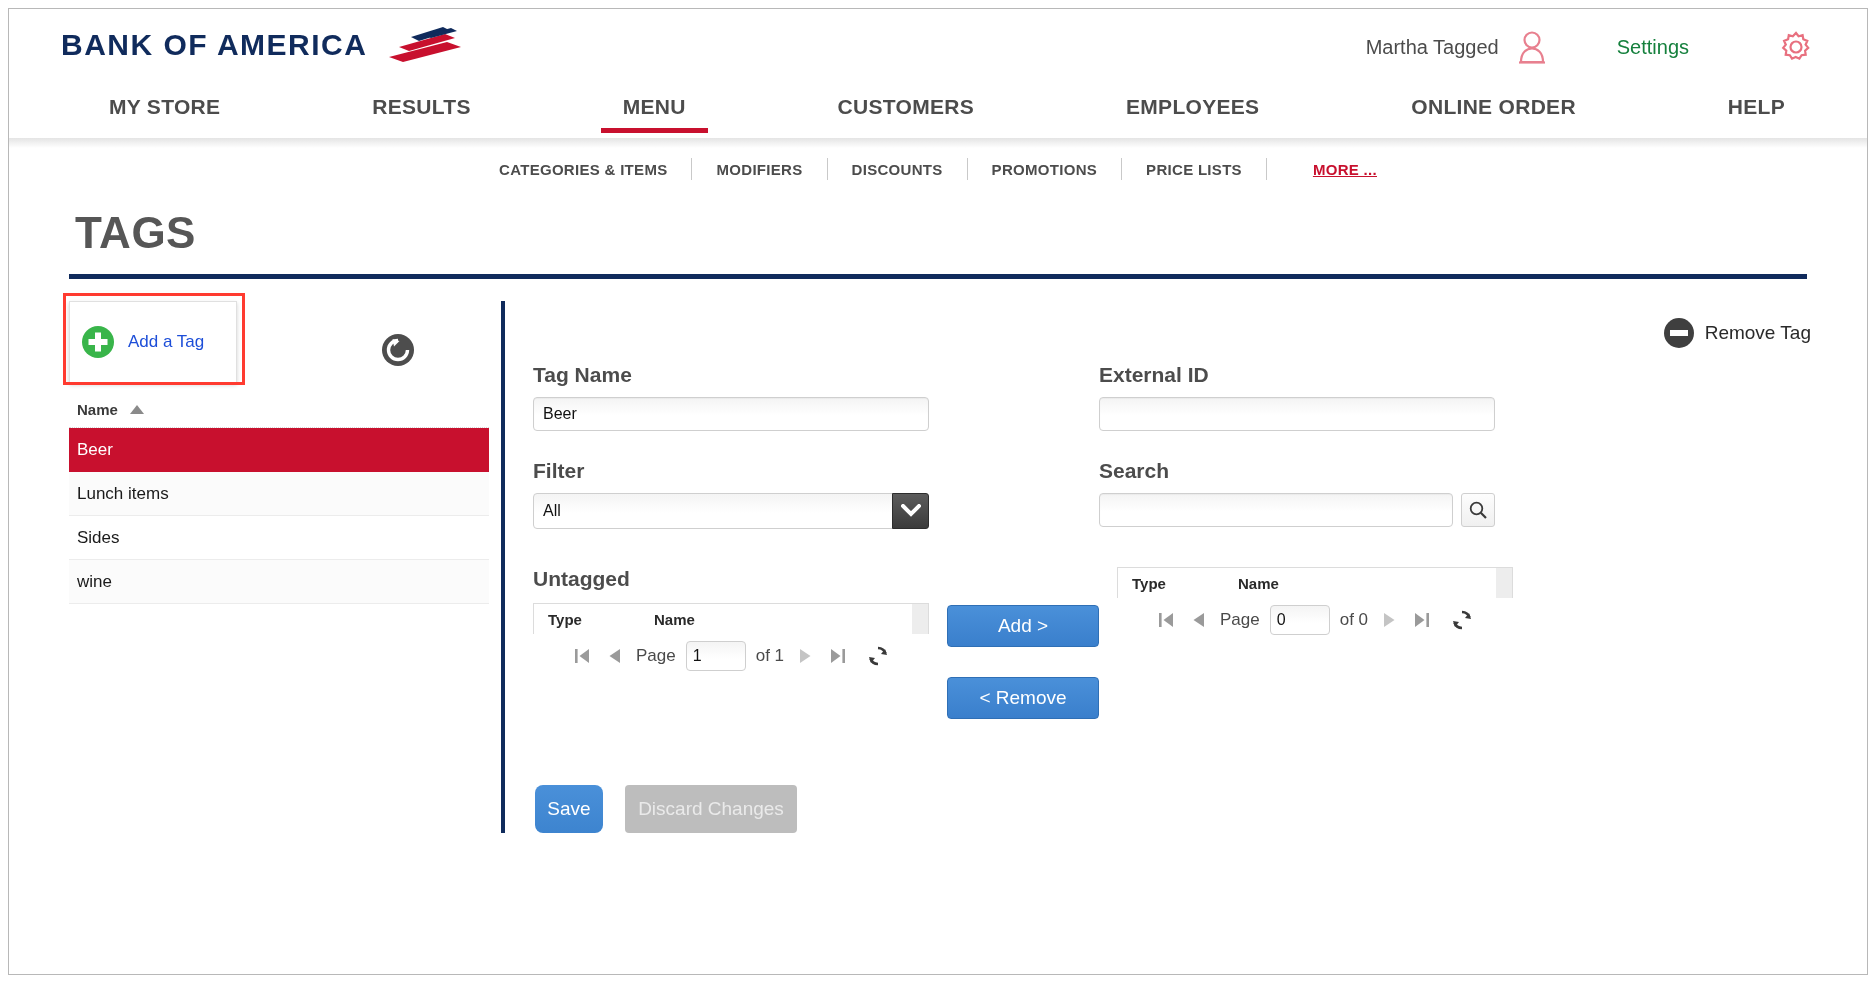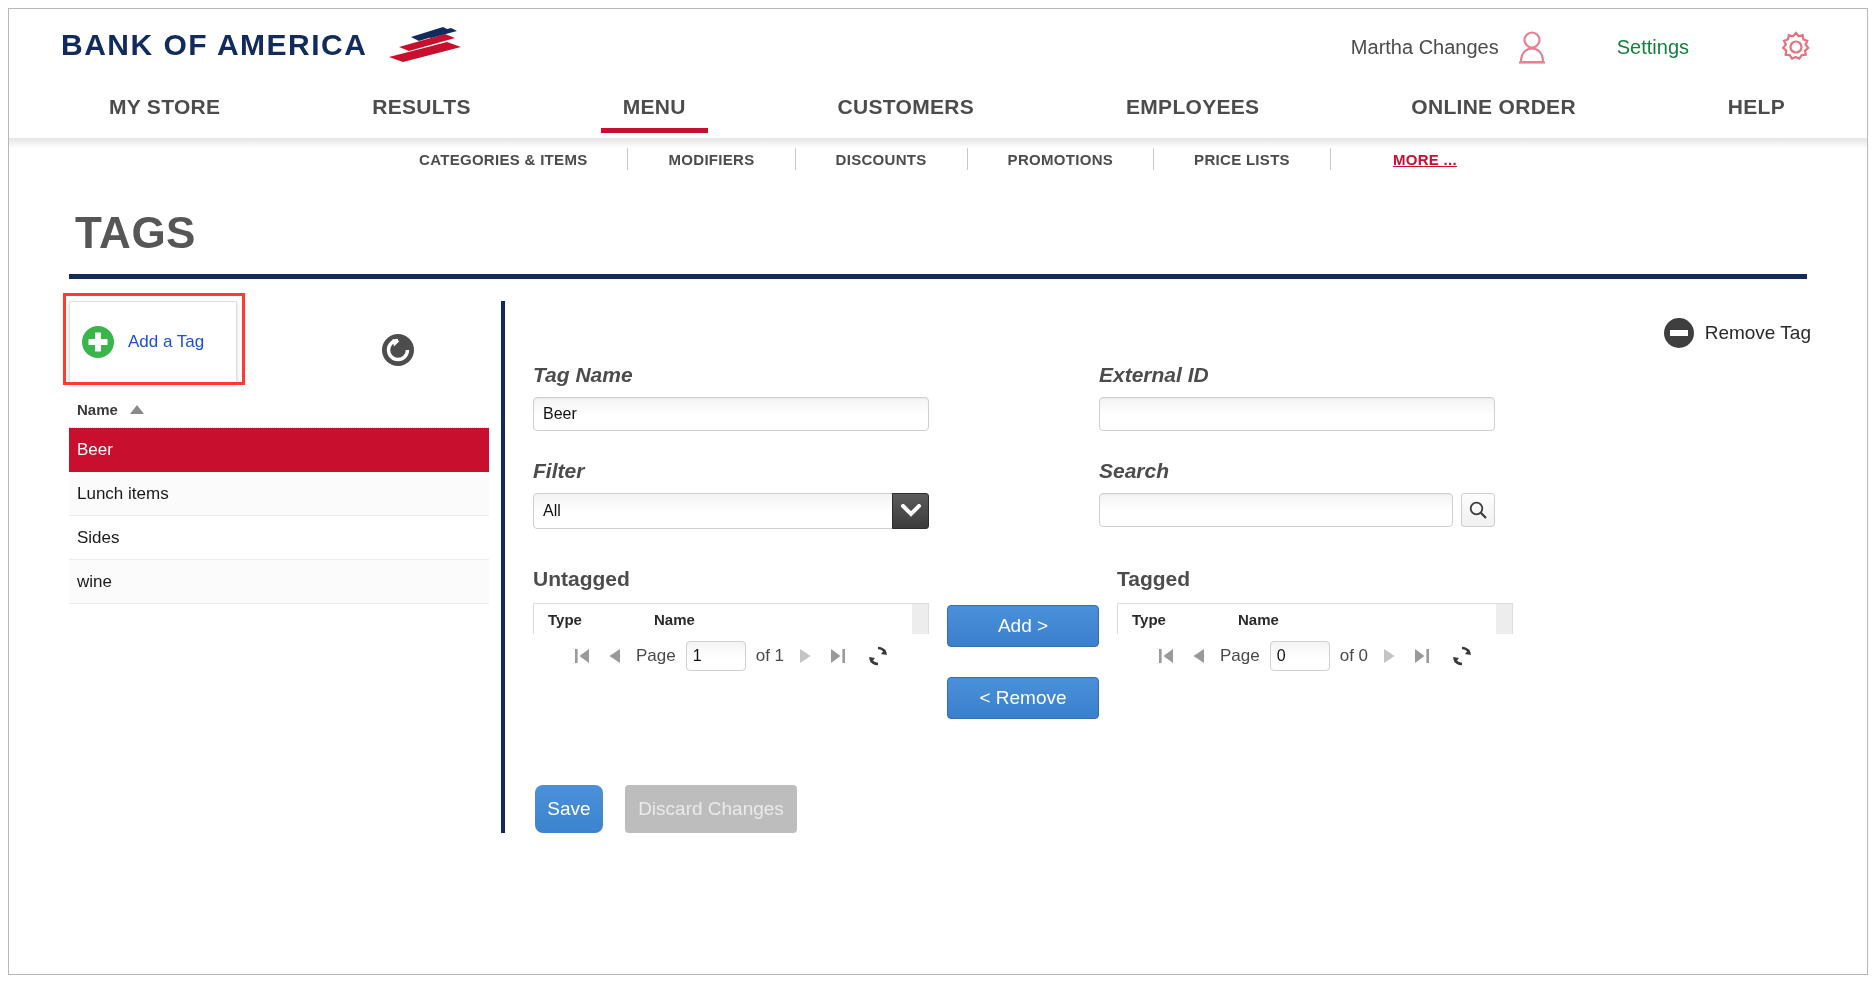--- a/index.html
+++ b/index.html
@@ -93,23 +93,23 @@
   .nav-shadow {
     height: 10px;
     background: linear-gradient(to bottom, #e4e4e4, #ffffff);
   }
 
   
   .subnav {
     position: relative;
     height: 42px;
     display: flex;
-    align-items: flex-start;
+    align-items: center;
     justify-content: center;
-    gap: 16px;
+    gap: 0px;
   }
   .subnav-item {
     font-size: 15px;
     font-weight: bold;
     color: #4c4c4c;
     letter-spacing: 0.3px;
     padding: 3px 24px;
     cursor: pointer;
     white-space: nowrap;
   }
@@ -250,21 +250,20 @@
     display: flex;
     margin-top: 62px;
     gap: 170px;
   }
   .field-col { width: 396px; }
   .field-label {
     font-size: 21px;
     font-weight: bold;
     color: #4c4c4c;
     margin-bottom: 10px;
-    font-style: italic;
   }
   .txtbox {
     width: 100%;
     height: 34px;
     border: 1px solid #cfcfcf;
     border-radius: 4px;
     background: linear-gradient(to bottom, #f4f4f4 0%, #ffffff 55%, #ffffff 100%);
     font-size: 16px;
     color: #111;
     padding: 0 9px;
@@ -430,21 +429,21 @@
       <span class="logo-text">BANK OF AMERICA</span>
       <svg class="flag-icon" viewBox="0 0 86 40">
         <path d="M30 12 L62 2 L70 6 L38 16 Z" fill="#102B5C"></path>
         <path d="M18 22 L64 9 L74 13 L28 26 Z" fill="#c8102e"></path>
         <path d="M8 32 L66 17 L80 22 L22 37 Z" fill="#c8102e"></path>
         <path d="M44 10 L70 3 L76 6 L50 13 Z" fill="#102B5C"></path>
       </svg>
     </div>
 
     <div class="header-right">
-      <span class="user-name">Martha Changes</span>
+      <span class="user-name">Martha Tagged</span>
       <svg class="person-icon" viewBox="0 0 34 36">
         <circle cx="17" cy="11" r="7.5" fill="none" stroke="#e8808f" stroke-width="2.2"></circle>
         <path d="M6 33 C6 23 12 19.5 17 19.5 C22 19.5 28 23 28 33 Z" fill="none" stroke="#e8808f" stroke-width="2.2"></path>
         <line x1="4" y1="33.5" x2="30" y2="33.5" stroke="#e8808f" stroke-width="2.2"></line>
       </svg>
       <span class="settings-label">Settings</span>
       <svg class="gear-icon" viewBox="0 0 34 34">
         <g fill="none" stroke="#e8707f" stroke-width="2.2">
           <circle cx="17" cy="17" r="5.5"></circle>
           <path d="M17 3 l2.6 3.2 l4-1 l0.7 4.1 l4 1.6 l-1.7 3.8 l2.6 3.2 l-3.1 2.7 l0.6 4.1 l-4.1 0.5 l-2.2 3.5 l-3.7-1.8 l-3.7 1.8 l-2.2-3.5 l-4.1-0.5 l0.6-4.1 l-3.1-2.7 l2.6-3.2 l-1.7-3.8 l4-1.6 l0.7-4.1 l4 1 Z"></path>
@@ -600,21 +599,20 @@
             </svg>
           </div>
         </div>
 
         <div class="mid-buttons">
           <button class="btn-blue">Add &gt;</button>
           <button class="btn-blue">&lt; Remove</button>
         </div>
 
         <div class="grid-col">
-          <div class="grid-title">Tagged</div>
           <div class="grid-box">
             <div class="grid-head">
               <span class="col-type">Type</span>
               <span class="col-name">Name</span>
               <span class="grid-scroll-stub"></span>
             </div>
           </div>
           <div class="pager">
             <svg class="pg-icon" viewBox="0 0 22 22">
               <rect x="3" y="4" width="2.6" height="14" fill="#9a9a9a"></rect>

